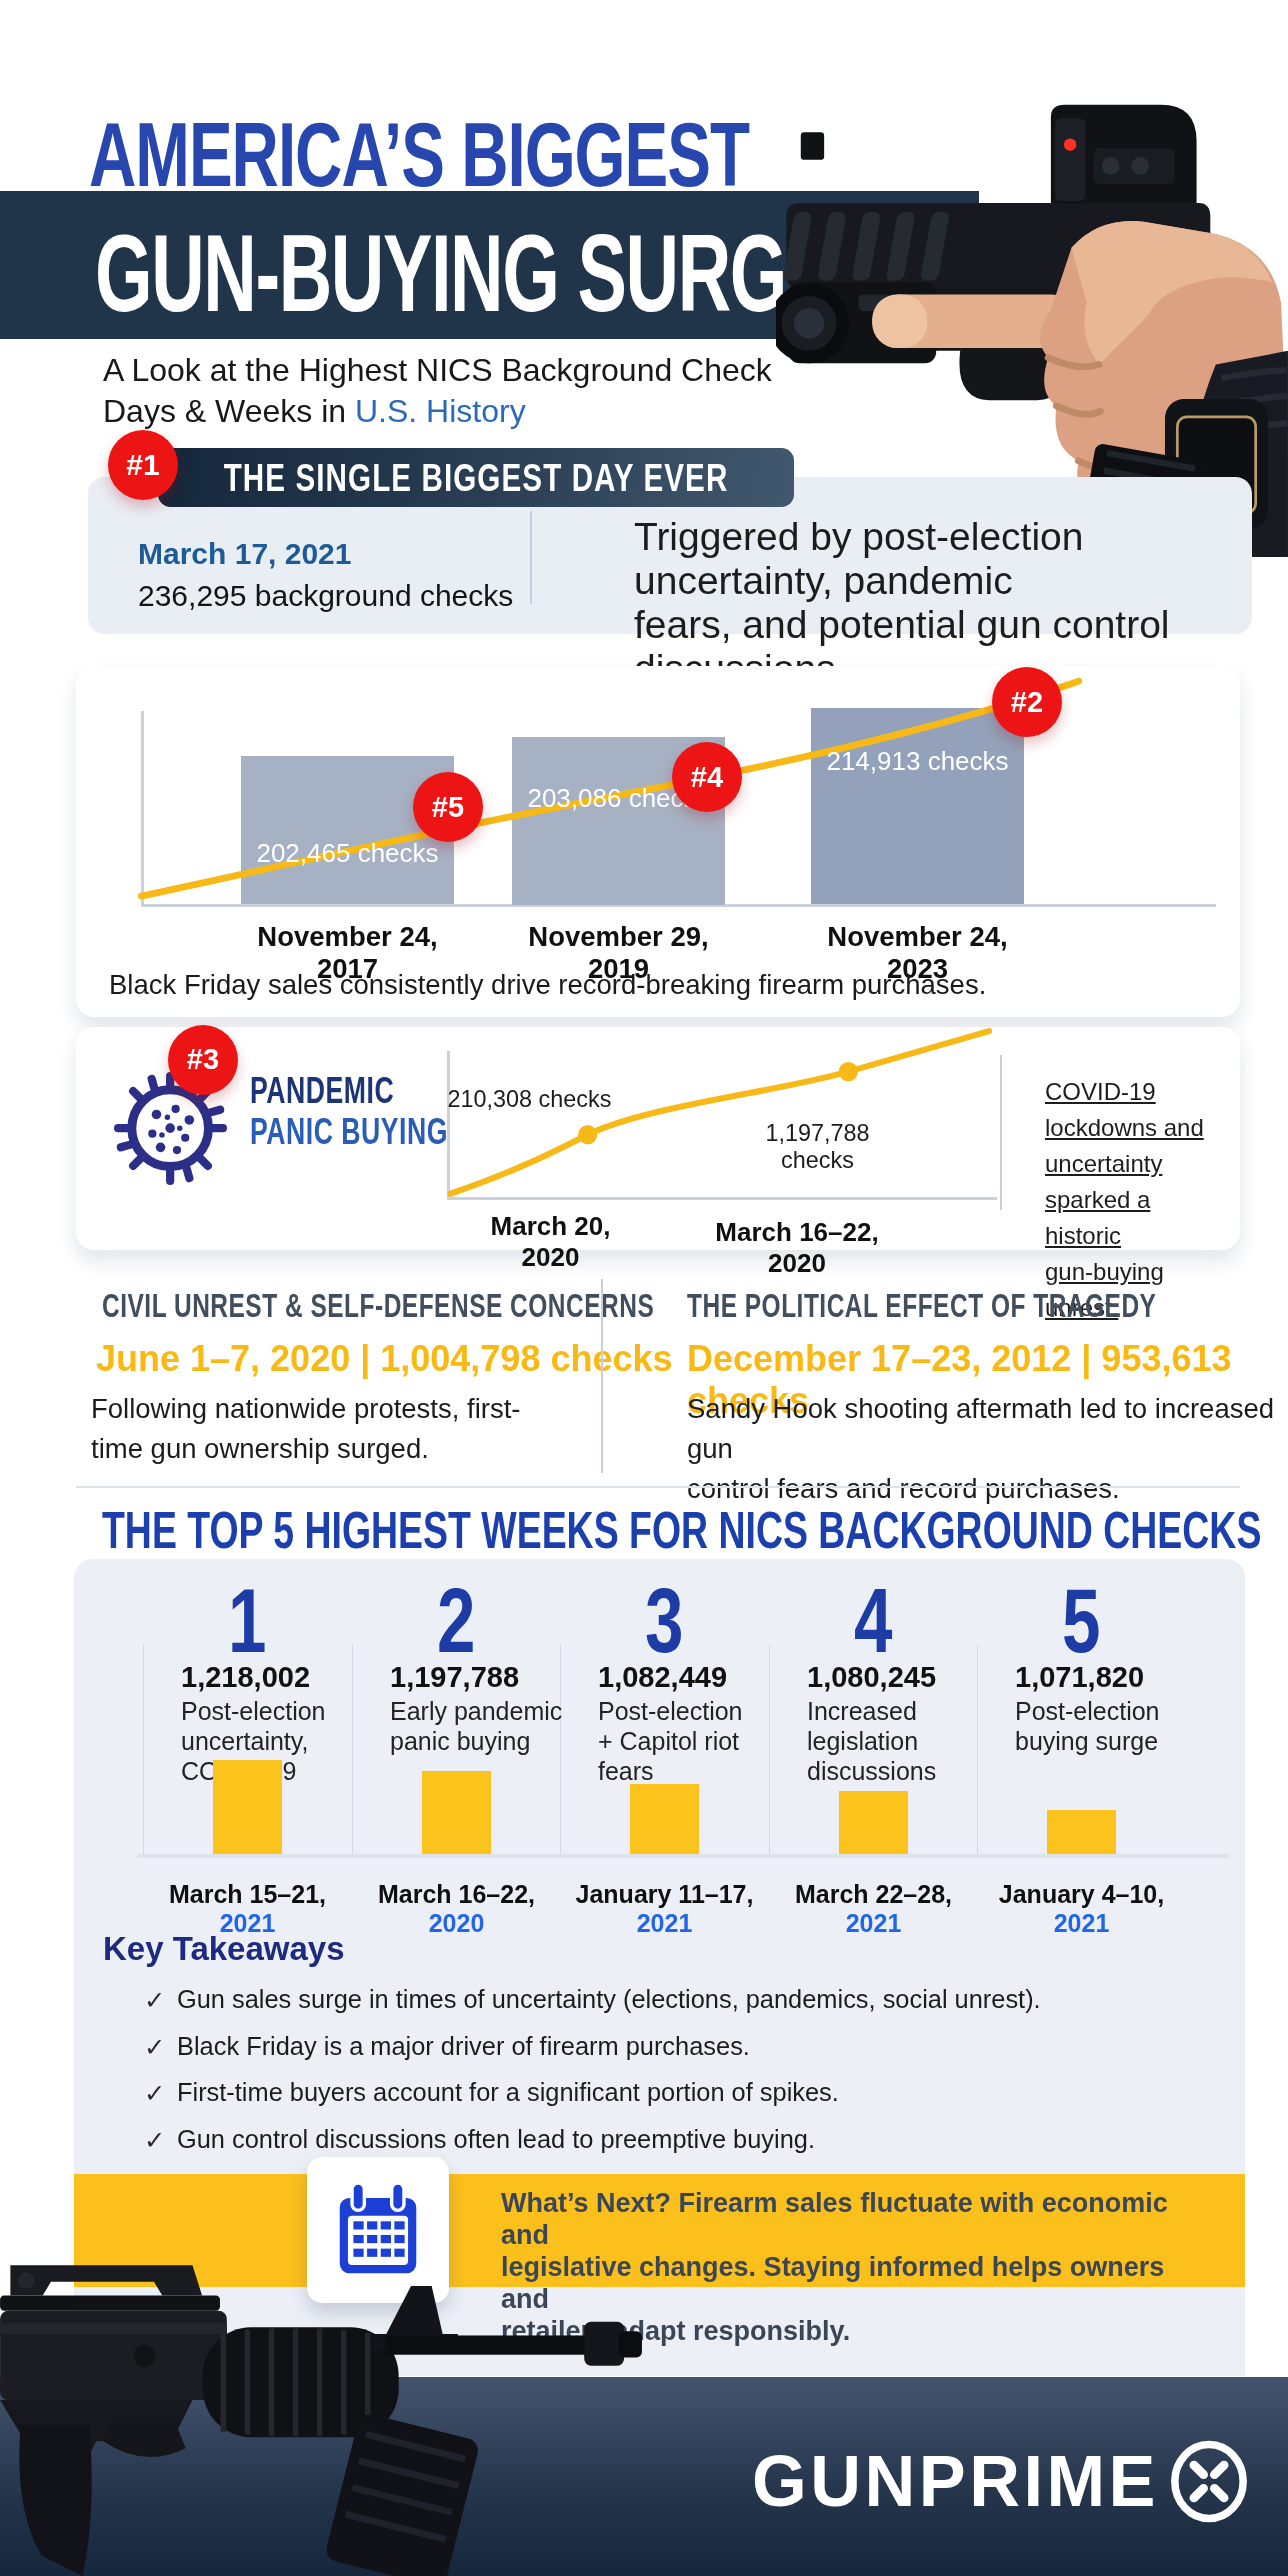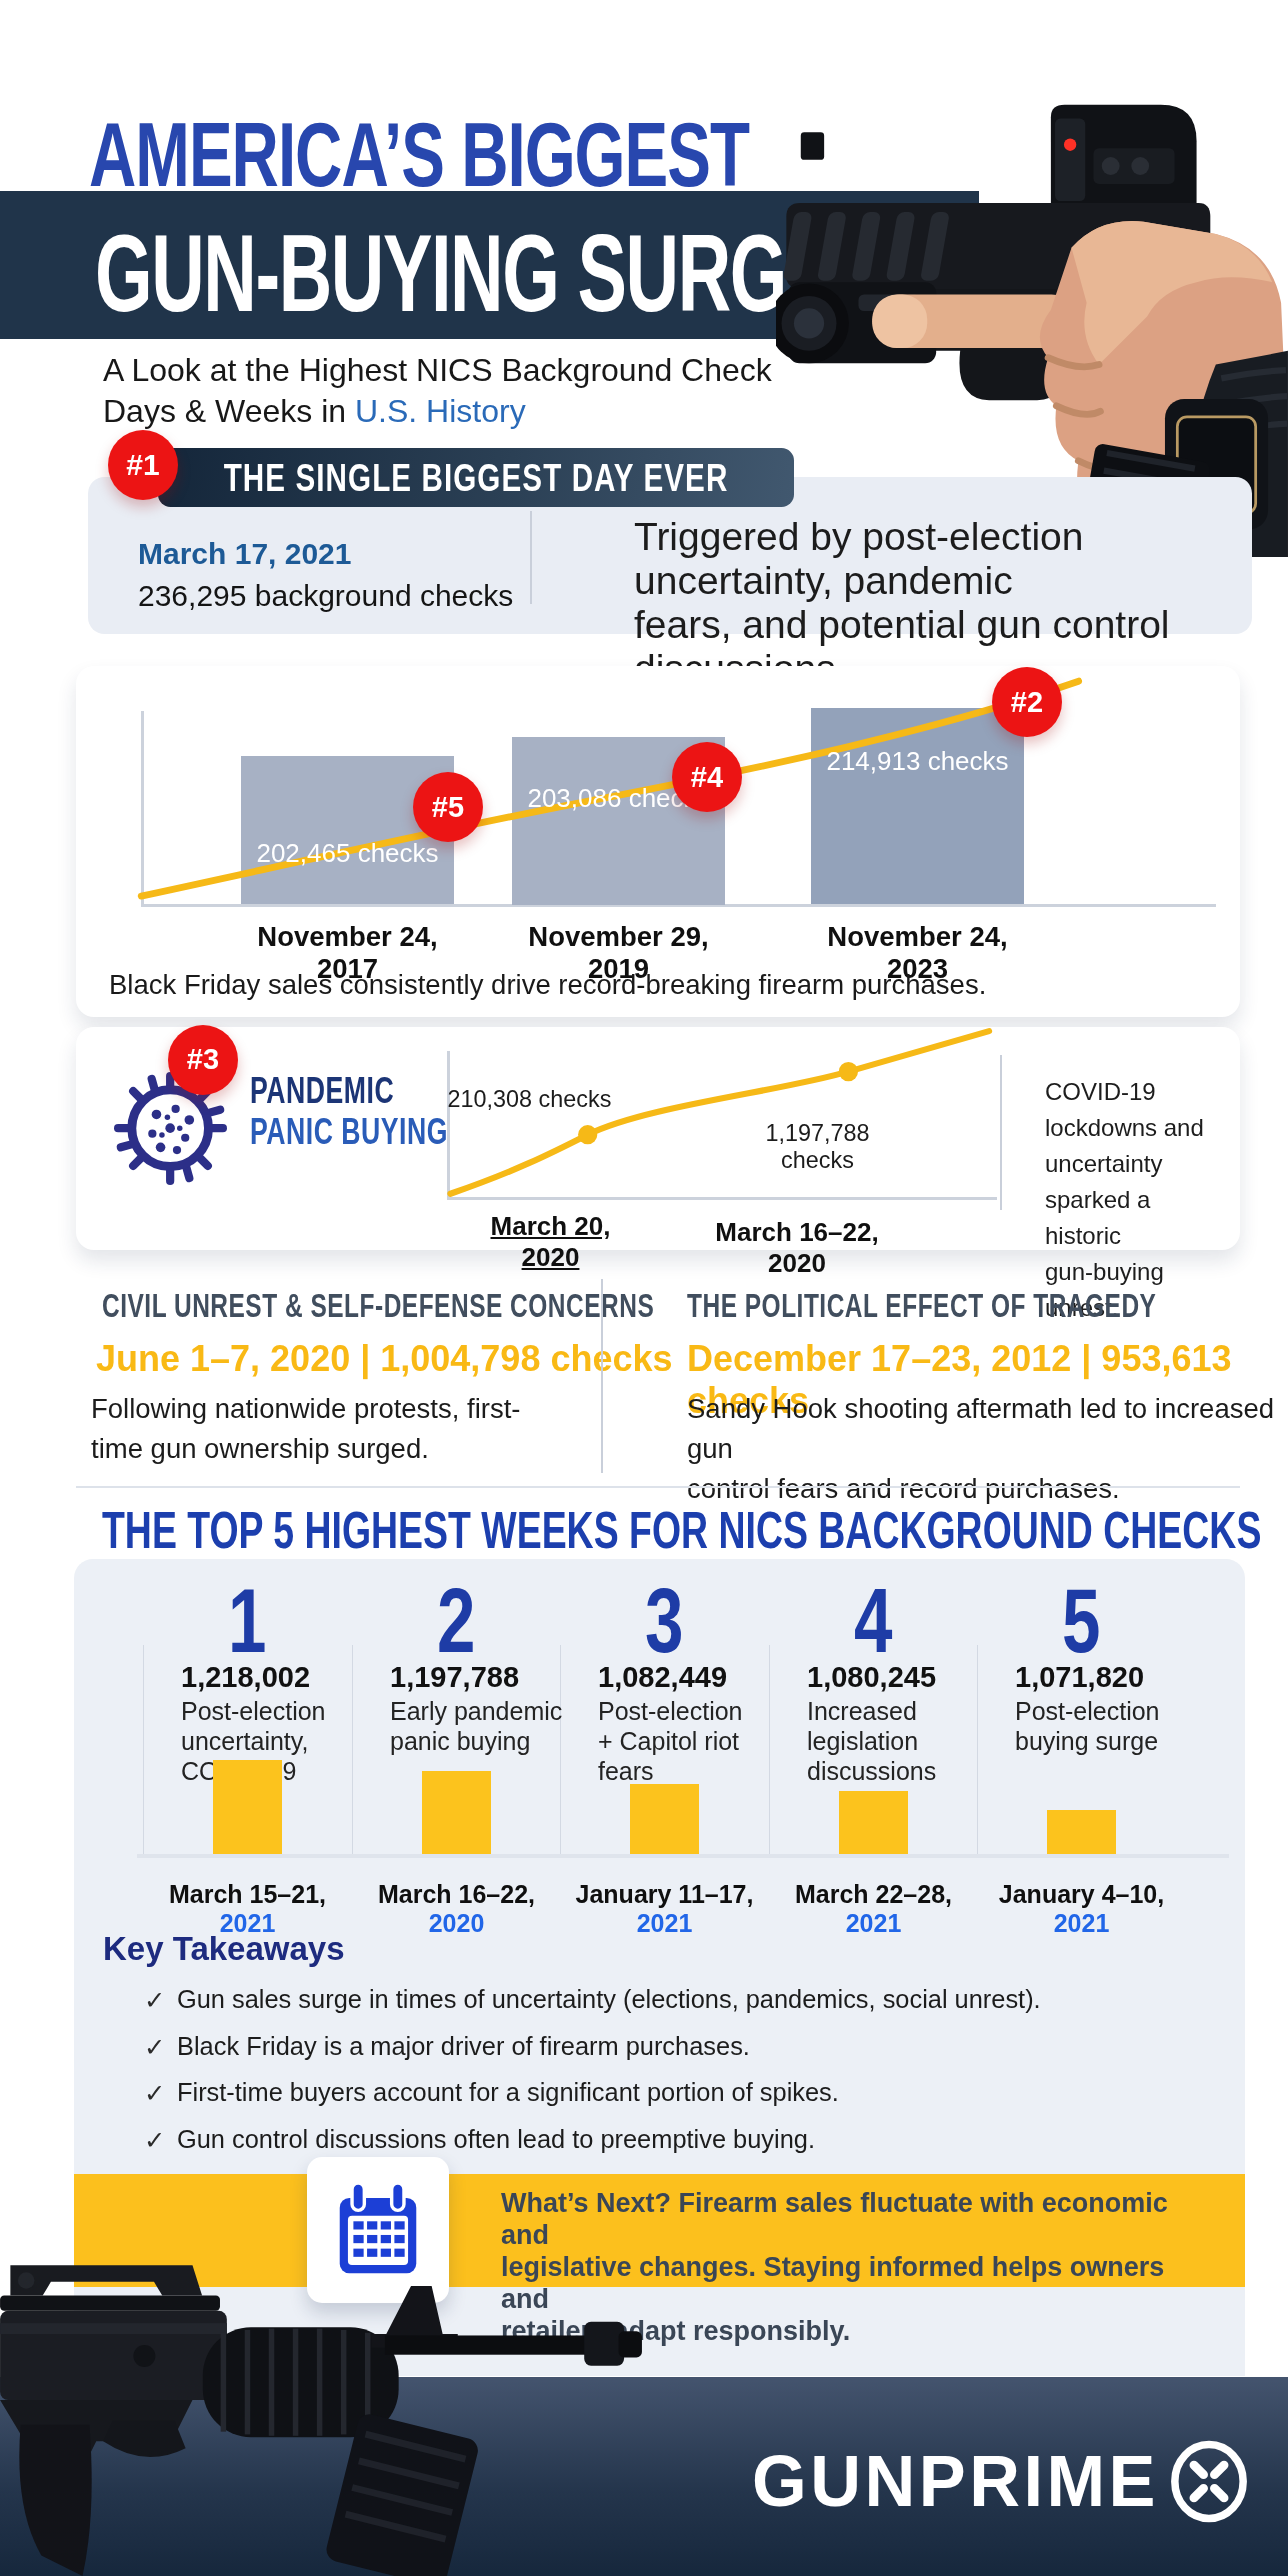--- a/index.html
+++ b/index.html
@@ -40,21 +40,21 @@
   .bf-bar { position:absolute; }
   .bf-label { position:absolute; color:#ffffff; font-size:26px; text-align:center; }
   .bf-date { position:absolute; font-size:27.5px; font-weight:bold; color:#101010; text-align:center; }
   .bf-caption { font-size:27.5px; color:#1a1a1a; }
 
   
   .pan-title { font-size:37px; letter-spacing:0.7px; }
   .pan-l1 { color:#1c3576; } .pan-l2 { color:#2a5cb8; }
   .pan-label { position:absolute; font-size:23.4px; color:#1c1c1c; text-align:center; }
   .pan-date { position:absolute; font-size:26px; font-weight:bold; color:#101010; text-align:center; }
-  .pan-desc { font-size:24px; color:#1d1d1d; line-height:36px; }
+  .pan-desc { font-size:24px; color:#1d1d1d; line-height:36px;text-decoration:underline; }
 
   
   .col-head { font-size:34px; color:#414e5e; letter-spacing:0.7px; }
   .col-stat { font-size:36px; font-weight:bold; color:#f9b915; }
   .col-para { font-size:27.5px; color:#1c1c1c; line-height:40px; }
   .hr { background:#dde2ea; height:2.1px; }
 
   
   .t5-heading { font-size:52px; color:#1c3fae; letter-spacing:0px; }
   .t5-panel { background:#ecf0f6; border-radius:19px 19px 0 0; }
@@ -238,21 +238,21 @@
 
     <div class="abs axis" style="left:371px; top:24px; width:2.7px; height:149px;"></div>
     <div class="abs axis" style="left:371px; top:170px; width:550px; height:2.7px;"></div>
     <svg class="abs" style="left:0; top:0;" width="1164" height="223" viewBox="0 0 1695 325">
       <path d="M545 243 C 640 210, 690 185, 745 157 C 830 115, 1020 95, 1125 65 C 1220 38, 1280 20, 1330 6" fill="none" stroke="#f6b917" stroke-width="9" stroke-linecap="round"></path>
       <circle cx="745" cy="157" r="14" fill="#f6b917"></circle>
       <circle cx="1125" cy="65" r="14" fill="#f6b917"></circle>
     </svg>
     <div class="pan-label" style="left:371px; top:59px; width:165px;">210,308 checks</div>
     <div class="pan-label" style="left:659px; top:93px; width:165px;">1,197,788 checks</div>
-    <div class="pan-date" style="left:385px; top:184px; width:179px;text-decoration:underline;">March 20, 2020</div>
+    <div class="pan-date" style="left:385px; top:184px; width:179px;">March 20, 2020</div>
     <div class="pan-date" style="left:618px; top:190px; width:206px;">March 16–22, 2020</div>
 
     <div class="abs vdiv" style="left:924px; top:27.5px; height:155px;"></div>
     <div class="abs pan-desc" style="left:969px; top:47px; width:185px;">
       <div>COVID-19 lockdowns and</div>
       <div>uncertainty sparked a historic</div>
       <div>gun-buying unrest.</div>
     </div>
   </div>
 

